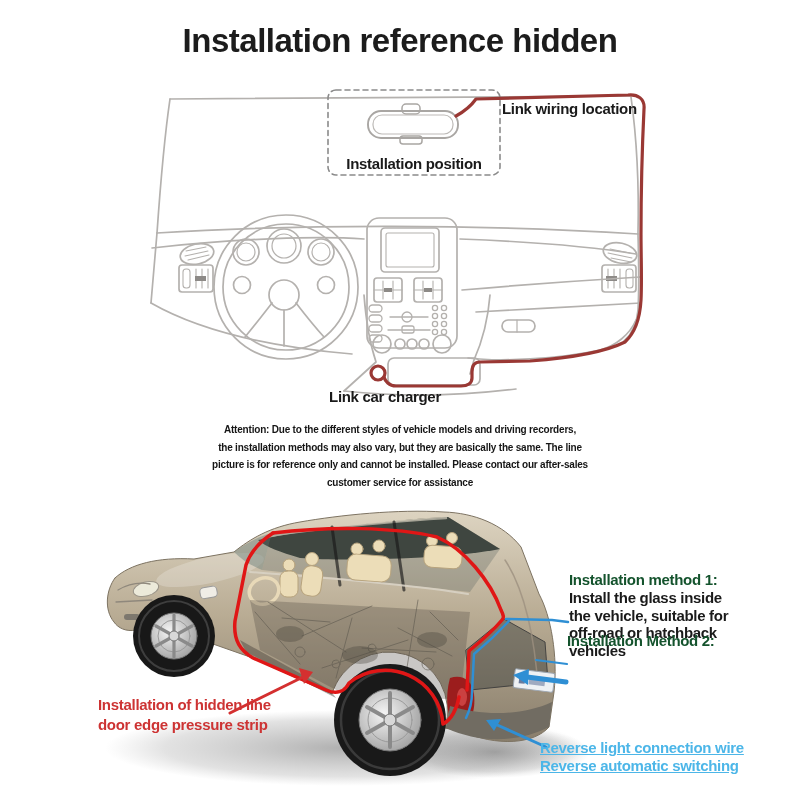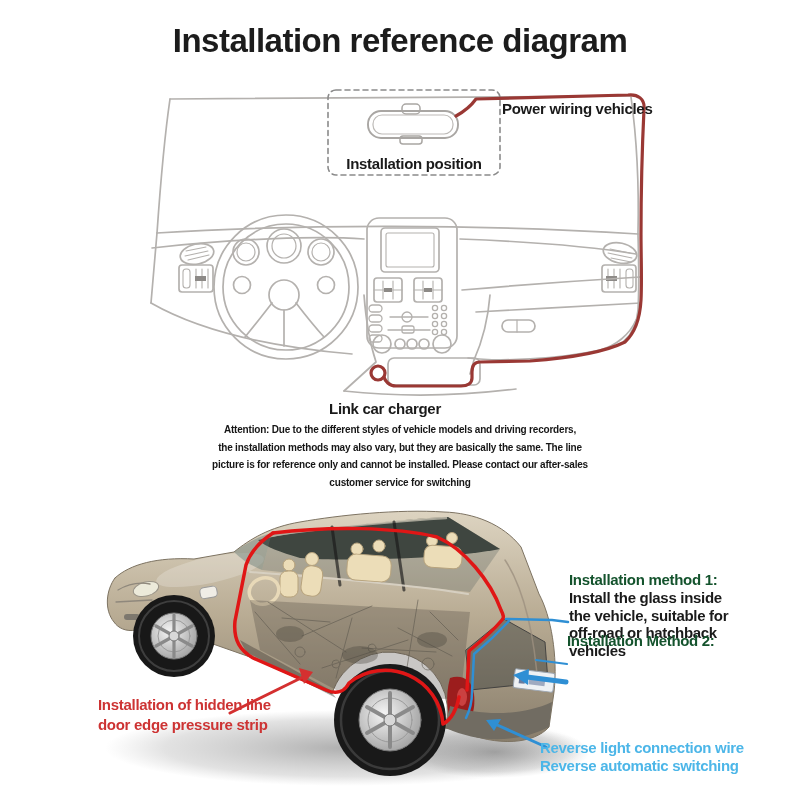--- a/index.html
+++ b/index.html
@@ -262,41 +262,41 @@
         <path stroke-width="3" d="M546,747 L495,724"></path>
         <polygon points="486,720 501,719 494,731" fill="#2f8fd4" stroke="none"></polygon>
       </g>
       <g stroke="#d43030">
         <path stroke-width="3" d="M230,713 L303,677"></path>
         <polygon points="313,672 299,668 304,684" fill="#d43030" stroke="none"></polygon>
       </g>
     </g>
   </svg>
 
-  <div class="page-title">Installation reference diagram</div>
-
-  <div class="label" style="left:502px;top:100px;">Power wiring vehicles</div>
+  <div class="page-title">Installation reference hidden</div>
+
+  <div class="label" style="left:502px;top:100px;">Link wiring location</div>
 
   <div class="label center" style="left:328px;top:147px;width:172px;">Installation position</div>
 
-  <div class="label center" style="left:299px;top:392px;width:172px;">Link car charger</div>
+  <div class="label center" style="left:299px;top:380px;width:172px;">Link car charger</div>
 
   <div class="attention">
     <div>Attention: Due to the different styles of vehicle models and driving recorders,</div>
     <div>the installation methods may also vary, but they are basically the same. The line</div>
     <div>picture is for reference only and cannot be installed. Please contact our after-sales</div>
-    <div>customer service for switching</div>
+    <div>customer service for assistance</div>
   </div>
 
   <div class="label blue-head" style="left:569px;top:571px;">Installation method 1:</div>
   <div class="label" style="left:569px;top:589px;">Install the glass inside
 the vehicle, suitable for
 off-road or hatchback
 vehicles</div>
 
   <div class="label blue-head" style="left:567px;top:632px;">Installation Method 2:</div>
 
-  <div class="label blue-light" style="left:540px;top:739px;line-height:18px;">Reverse light connection wire
+  <div class="label blue-light" style="left:540px;top:739px;line-height:18px;text-decoration:underline;">Reverse light connection wire
 Reverse automatic switching</div>
 
   <div class="label red-note" style="left:98px;top:695px;line-height:20px;">Installation of hidden line
 door edge pressure strip</div>
 </div>
 
 </body></html>

